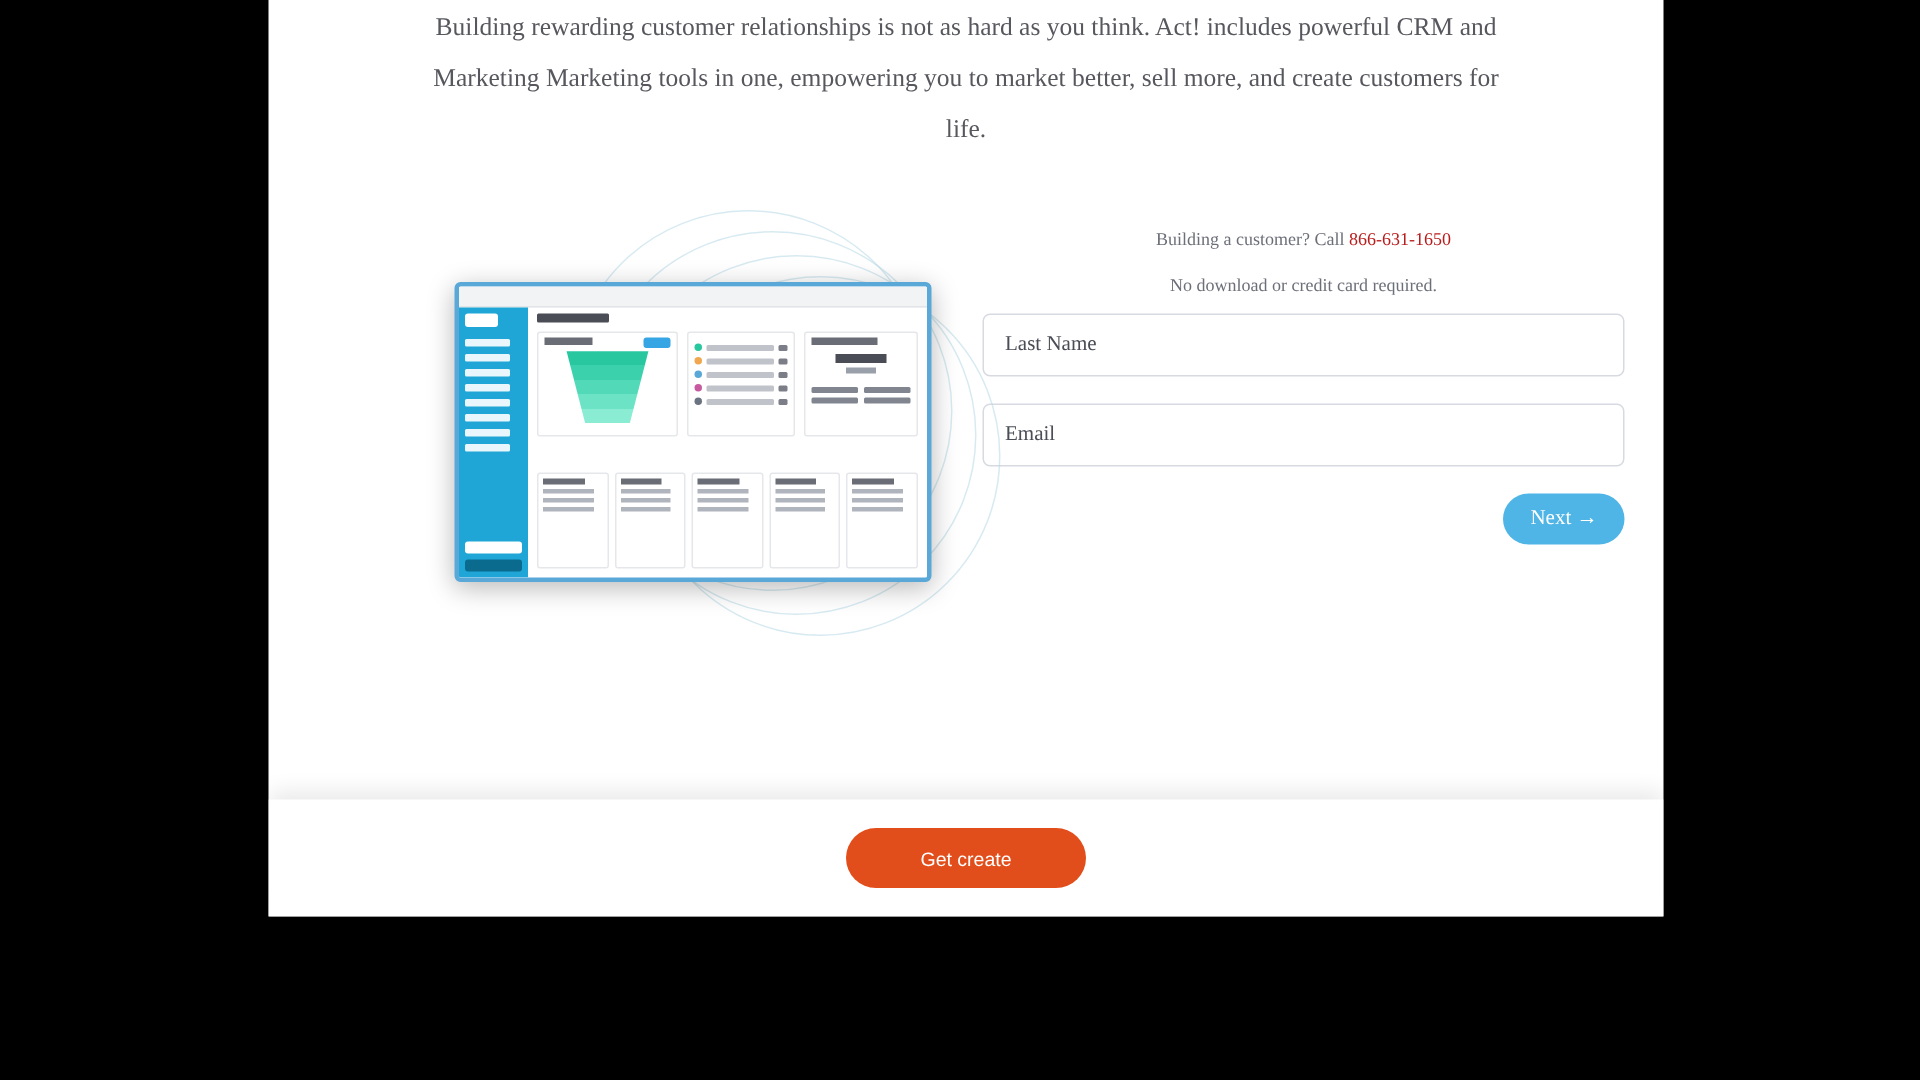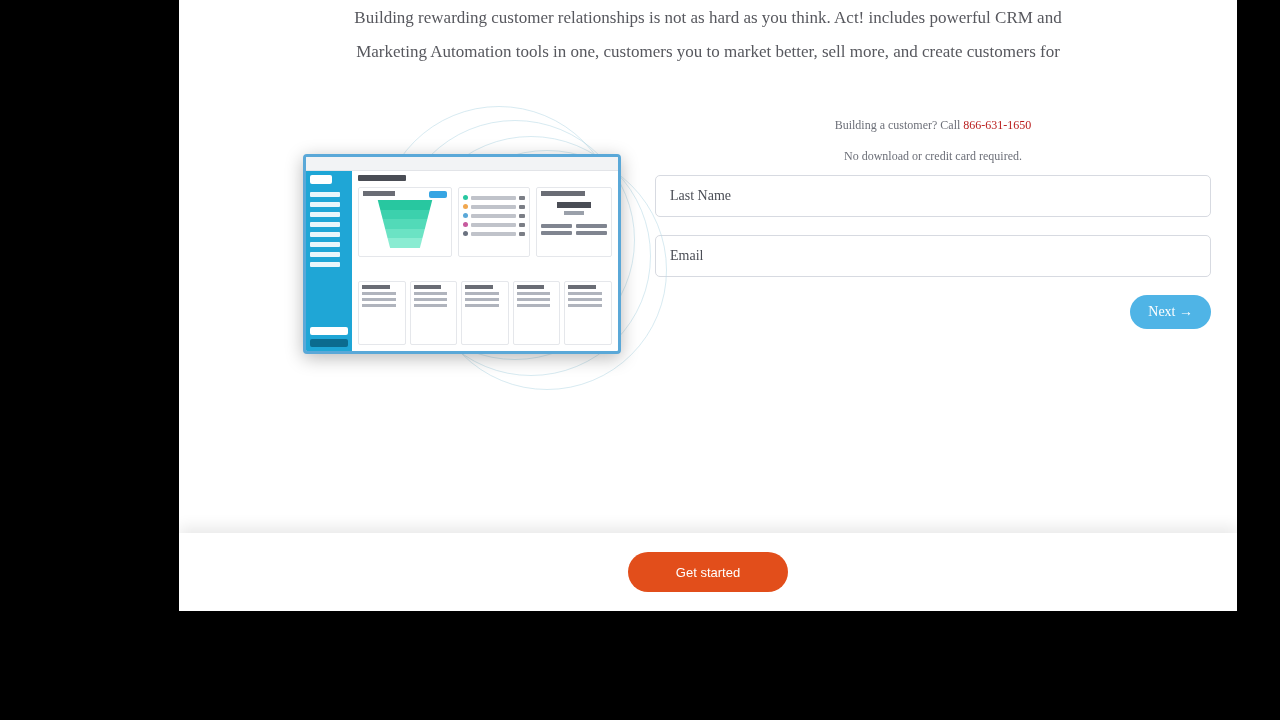--- a/index.html
+++ b/index.html
@@ -3,21 +3,21 @@
 <meta charset="utf-8">
 <style>
   * { box-sizing: border-box; margin: 0; padding: 0; }
   html, body { width: 1280px; height: 720px; overflow: hidden; }
   body { background: #000; font-family: Georgia, 'Times New Roman', serif; }
 
   .viewport {
     position: absolute;
     left: 179px;
     top: 0;
-    width: 1058px;
+    width: 930px;
     height: 611px;
     background: #fff;
     overflow: hidden;
   }
 
   .hero-text {
     padding: 0 74px 0 74px;
     text-align: center;
     color: #57585e;
     font-size: 17px;
@@ -204,21 +204,22 @@
     cursor: pointer;
   }
 </style>
 </head>
 <body>
 
 <div class="viewport">
 
   <div class="hero-text">
     <div class="line1">Building rewarding customer relationships is not as hard as you think. Act! includes powerful CRM and</div>
-    <div class="line2">Marketing Automation tools in one, customers you to market better, sell more, and create customers for</div>
+    <div class="line2">Marketing Marketing tools in one, empowering you to market better, sell more, and create customers for</div>
+    <div class="line3">life.</div>
   </div>
 
   <div class="main">
 
     <div class="illus">
       <div class="swirl sw1"></div>
       <div class="swirl sw2"></div>
       <div class="swirl sw3"></div>
       <div class="swirl sw4"></div>
 
@@ -340,16 +341,16 @@
       <div class="field-row">
         <input class="field" placeholder="Email" style="">
       </div>
       <div class="next-row">
         <button class="next-btn">Next →</button>
       </div>
     </div>
   </div>
 
   <div class="footer-bar">
-    <button class="cta">Get started</button>
+    <button class="cta">Get create</button>
   </div>
 
 </div>
 
 </body></html>

